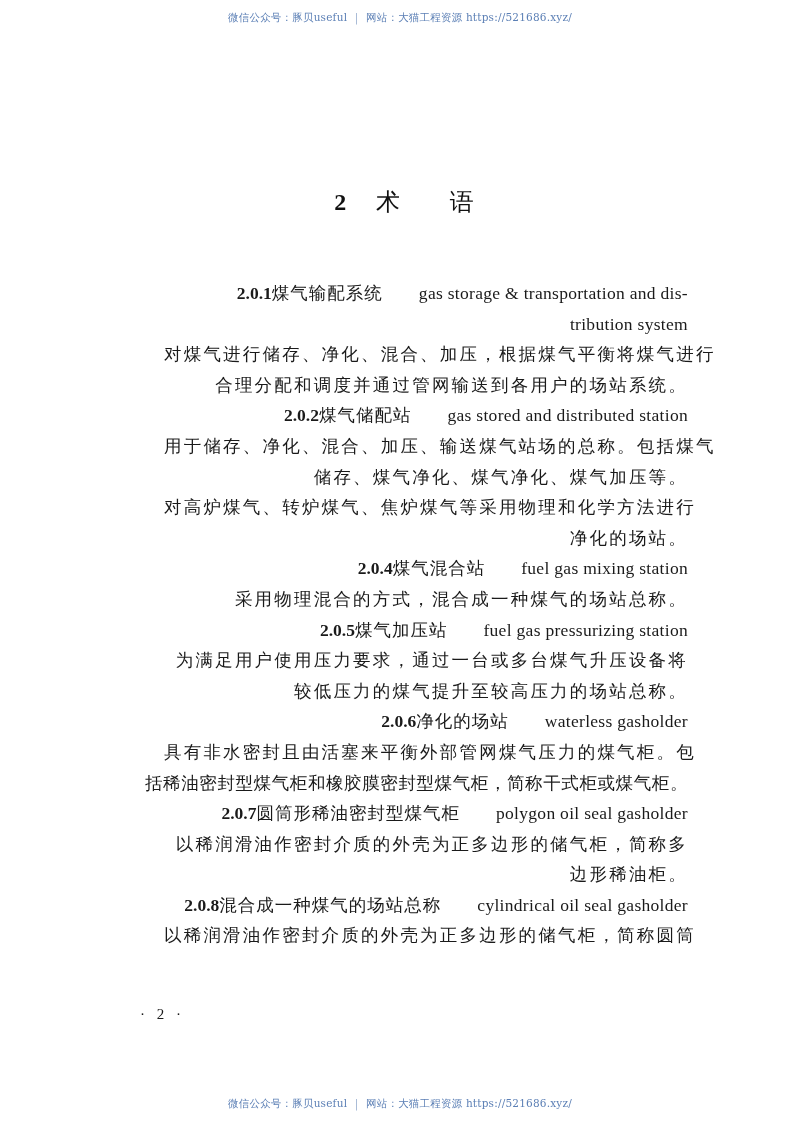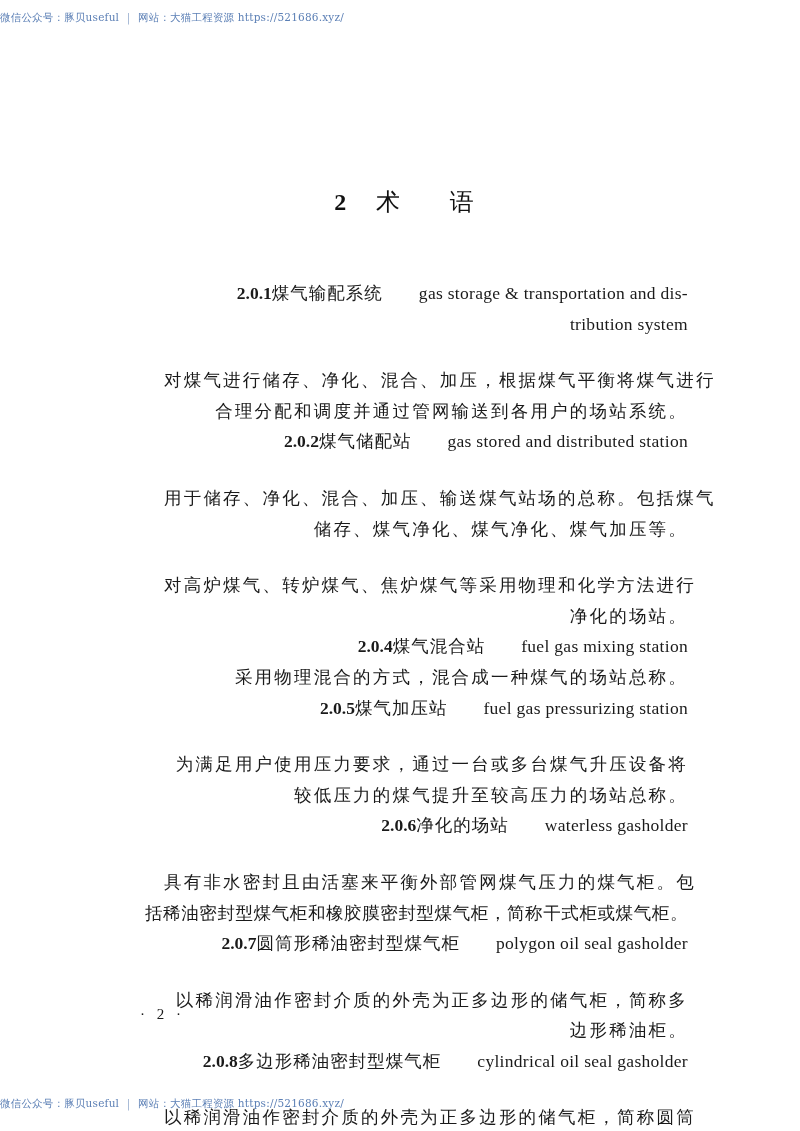--- a/index.html
+++ b/index.html
@@ -1,40 +1,40 @@
 <!DOCTYPE html>
 <html><head>
 <meta charset="utf-8">
 <style>
   html, body { margin: 0; padding: 0; }
   body {
     width: 800px; height: 1131px; background: #ffffff; position: relative; overflow: hidden;
     font-family: "DejaVu Serif", "Liberation Serif", serif; color: #1a1a1a;
   }
   .watermark {
-    position: absolute; left: 0; width: 800px; text-align: left;
+    position: absolute; left: 0; width: 800px; text-align: center;
     font-size: 10.5px; color: #5b7fb5; font-family: "DejaVu Serif", serif; letter-spacing: 0.2px;
   }
   .watermark .sep { color: #9bb0d0; margin: 0 4px; }
   .wm-top { top: 11px; }
   .wm-bottom { top: 1097px; }
   .chapter-title {
     position: absolute; top: 186px; left: 4px; width: 800px; text-align: center;
     font-size: 24px; color: #111;
   }
   .chapter-title .num { font-weight: bold; font-family: "Liberation Serif", serif; margin-right: 22px; }
   .chapter-title .w1 { margin-right: 42px; }
   .content { position: absolute; left: 128px; top: 278px; width: 560px; }
   .line { height: 30.6px; line-height: 30.6px; font-size: 17.5px; white-space: nowrap; text-align: right; }
   .term-line .code { font-weight: bold; font-family: "Liberation Serif", serif; font-size: 17.5px; display: inline-block; width: 72px; }
   .term-line .zh { display: inline-block; letter-spacing: 1px; }
   .term-line .en { font-family: "Liberation Serif", serif; font-size: 17.5px; margin-left: 36px; letter-spacing: 0.3px; }
   .term-cont { font-family: "Liberation Serif", serif; font-size: 17.5px; letter-spacing: 0.3px; }
   .def { letter-spacing: 2.2px; }
-  .def.indent { text-indent: 36px; margin-top: 26px; }
+  .def.indent { text-indent: 36px; }
   .page-num {
     position: absolute; left: 140px; top: 1006px; font-size: 15px; font-family: "Liberation Serif", serif; letter-spacing: 4px;
   }
 </style>
 </head>
 <body>
 
 <div class="watermark wm-top">
   <span>微信公众号：豚贝useful</span>
   <span class="sep">|</span>
@@ -82,21 +82,21 @@
   <div class="line def indent">具有非水密封且由活塞来平衡外部管网煤气压力的煤气柜。包</div>
   <div class="line def" style="letter-spacing:0.6px">括稀油密封型煤气柜和橡胶膜密封型煤气柜，简称干式柜或煤气柜。</div>
 
   <div class="line term-line">
     <span class="code">2.0.7</span><span class="zh">圆筒形稀油密封型煤气柜</span><span class="en">polygon oil seal gasholder</span>
   </div>
   <div class="line def indent">以稀润滑油作密封介质的外壳为正多边形的储气柜，简称多</div>
   <div class="line def">边形稀油柜。</div>
 
   <div class="line term-line">
-    <span class="code">2.0.8</span><span class="zh">多边形稀油密封型煤气柜</span><span class="en">cylindrical oil seal gasholder</span>
+    <span class="code">2.0.8</span><span class="zh">混合成一种煤气的场站总称</span><span class="en">cylindrical oil seal gasholder</span>
   </div>
   <div class="line def indent">以稀润滑油作密封介质的外壳为正多边形的储气柜，简称圆筒</div>
 </div>
 
 <div class="page-num">· 2 ·</div>
 
 <div class="watermark wm-bottom">
   <span>微信公众号：豚贝useful</span>
   <span class="sep">|</span>
   <span>网站：大猫工程资源 https://521686.xyz/</span>

